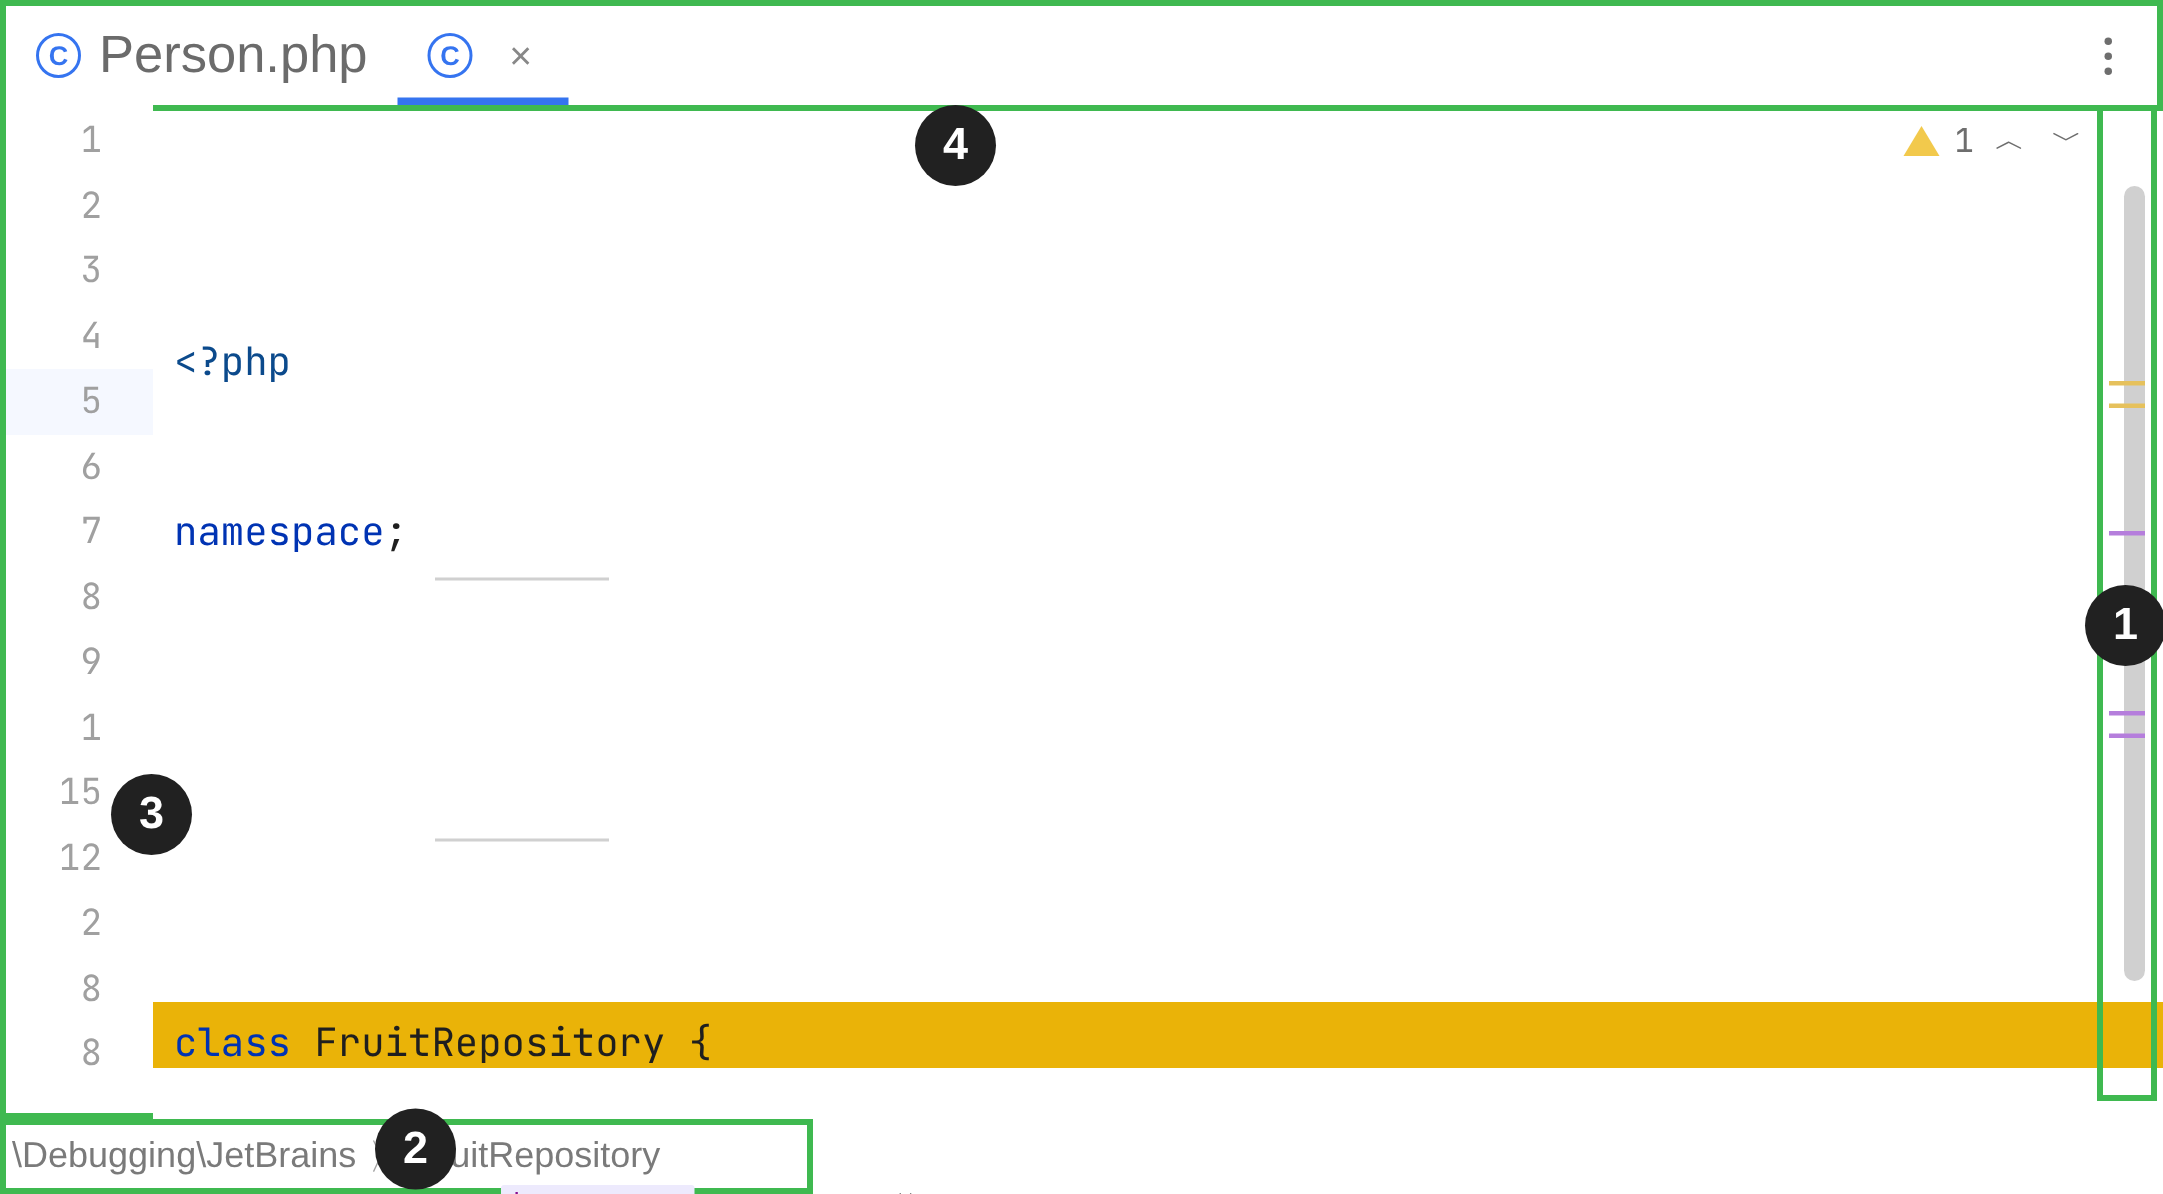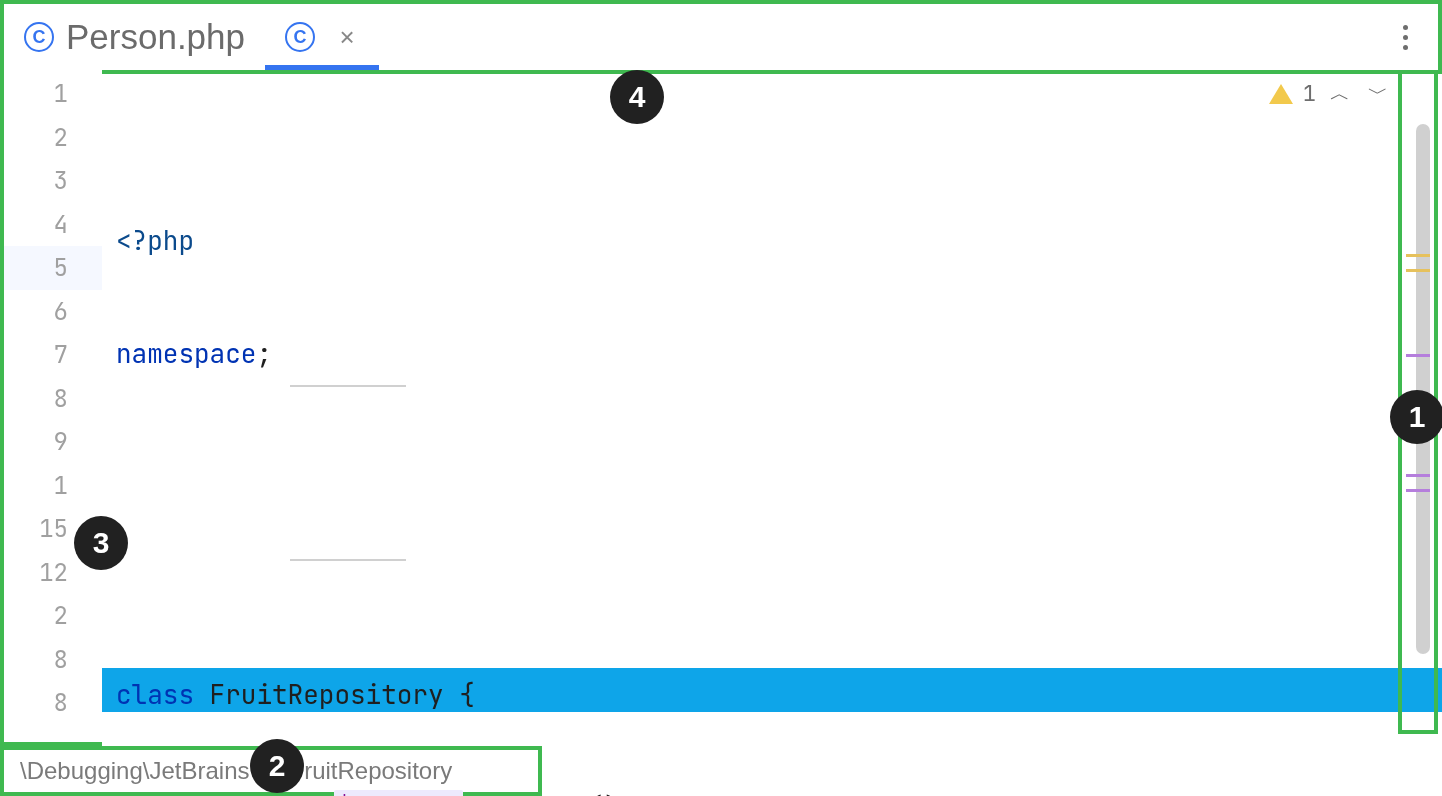--- a/index.html
+++ b/index.html
@@ -112,21 +112,21 @@
   position: relative;
   border-top: 4px solid #3fb950;
   white-space: pre;
 }
 .code-line {
   height: 43.5px;
   display: flex;
   align-items: flex-end;
   padding-left: 14px;
 }
-.code-line.current { background: #0ea5e9; }
+.code-line.current { background: #eab308; }
 .method-sep {
   position: absolute;
   left: 188px;
   width: 116px;
   border-top: 2px solid #d0d0d0;
 }
 
 
 .tk-tag { color: #0b4a8c; }
 .tk-kw  { color: #0033b3; }
@@ -183,21 +183,21 @@
 }
 .mark.warn { background: #e6c15c; }
 .mark.hint { background: #b57edc; }
 
 
 .breadcrumbs {
   height: 50px;
   border: 4px solid #3fb950;
   display: flex;
   align-items: center;
-  padding: 0 16px;
+  padding: 0 4px;
   gap: 8px;
   font-size: 24px;
   color: #7a7a7a;
   width: 542px;
 }
 .crumb-sep { color: #a0a0a0; }
 
 
 .badge {
   position: absolute;

